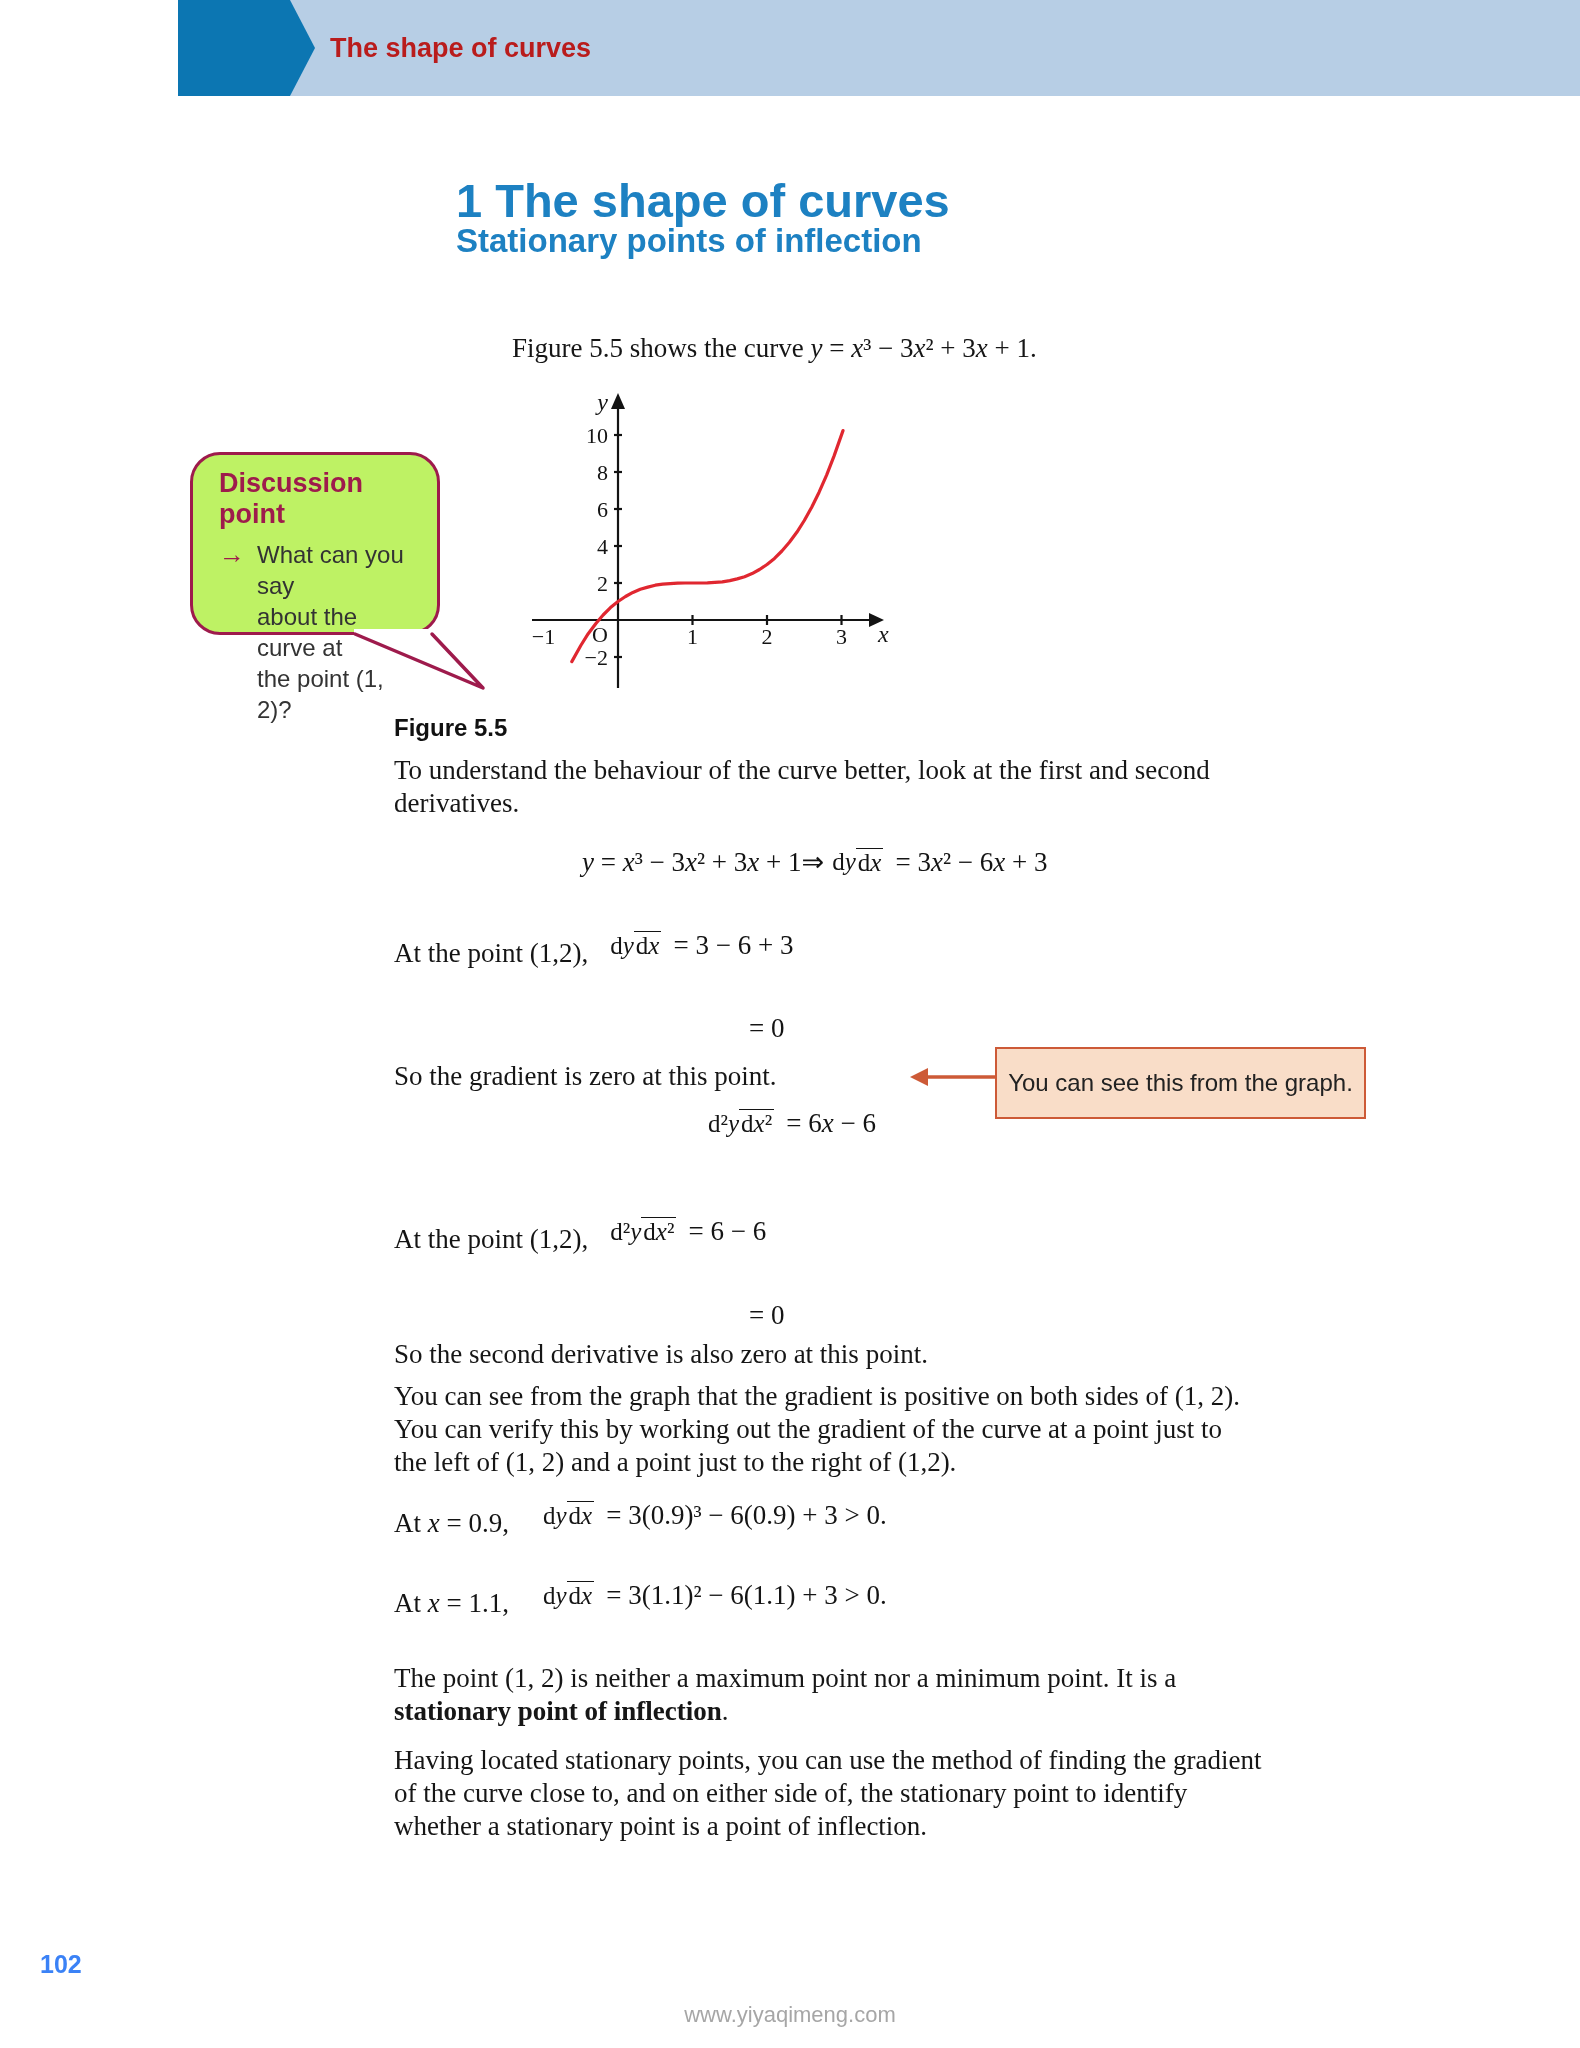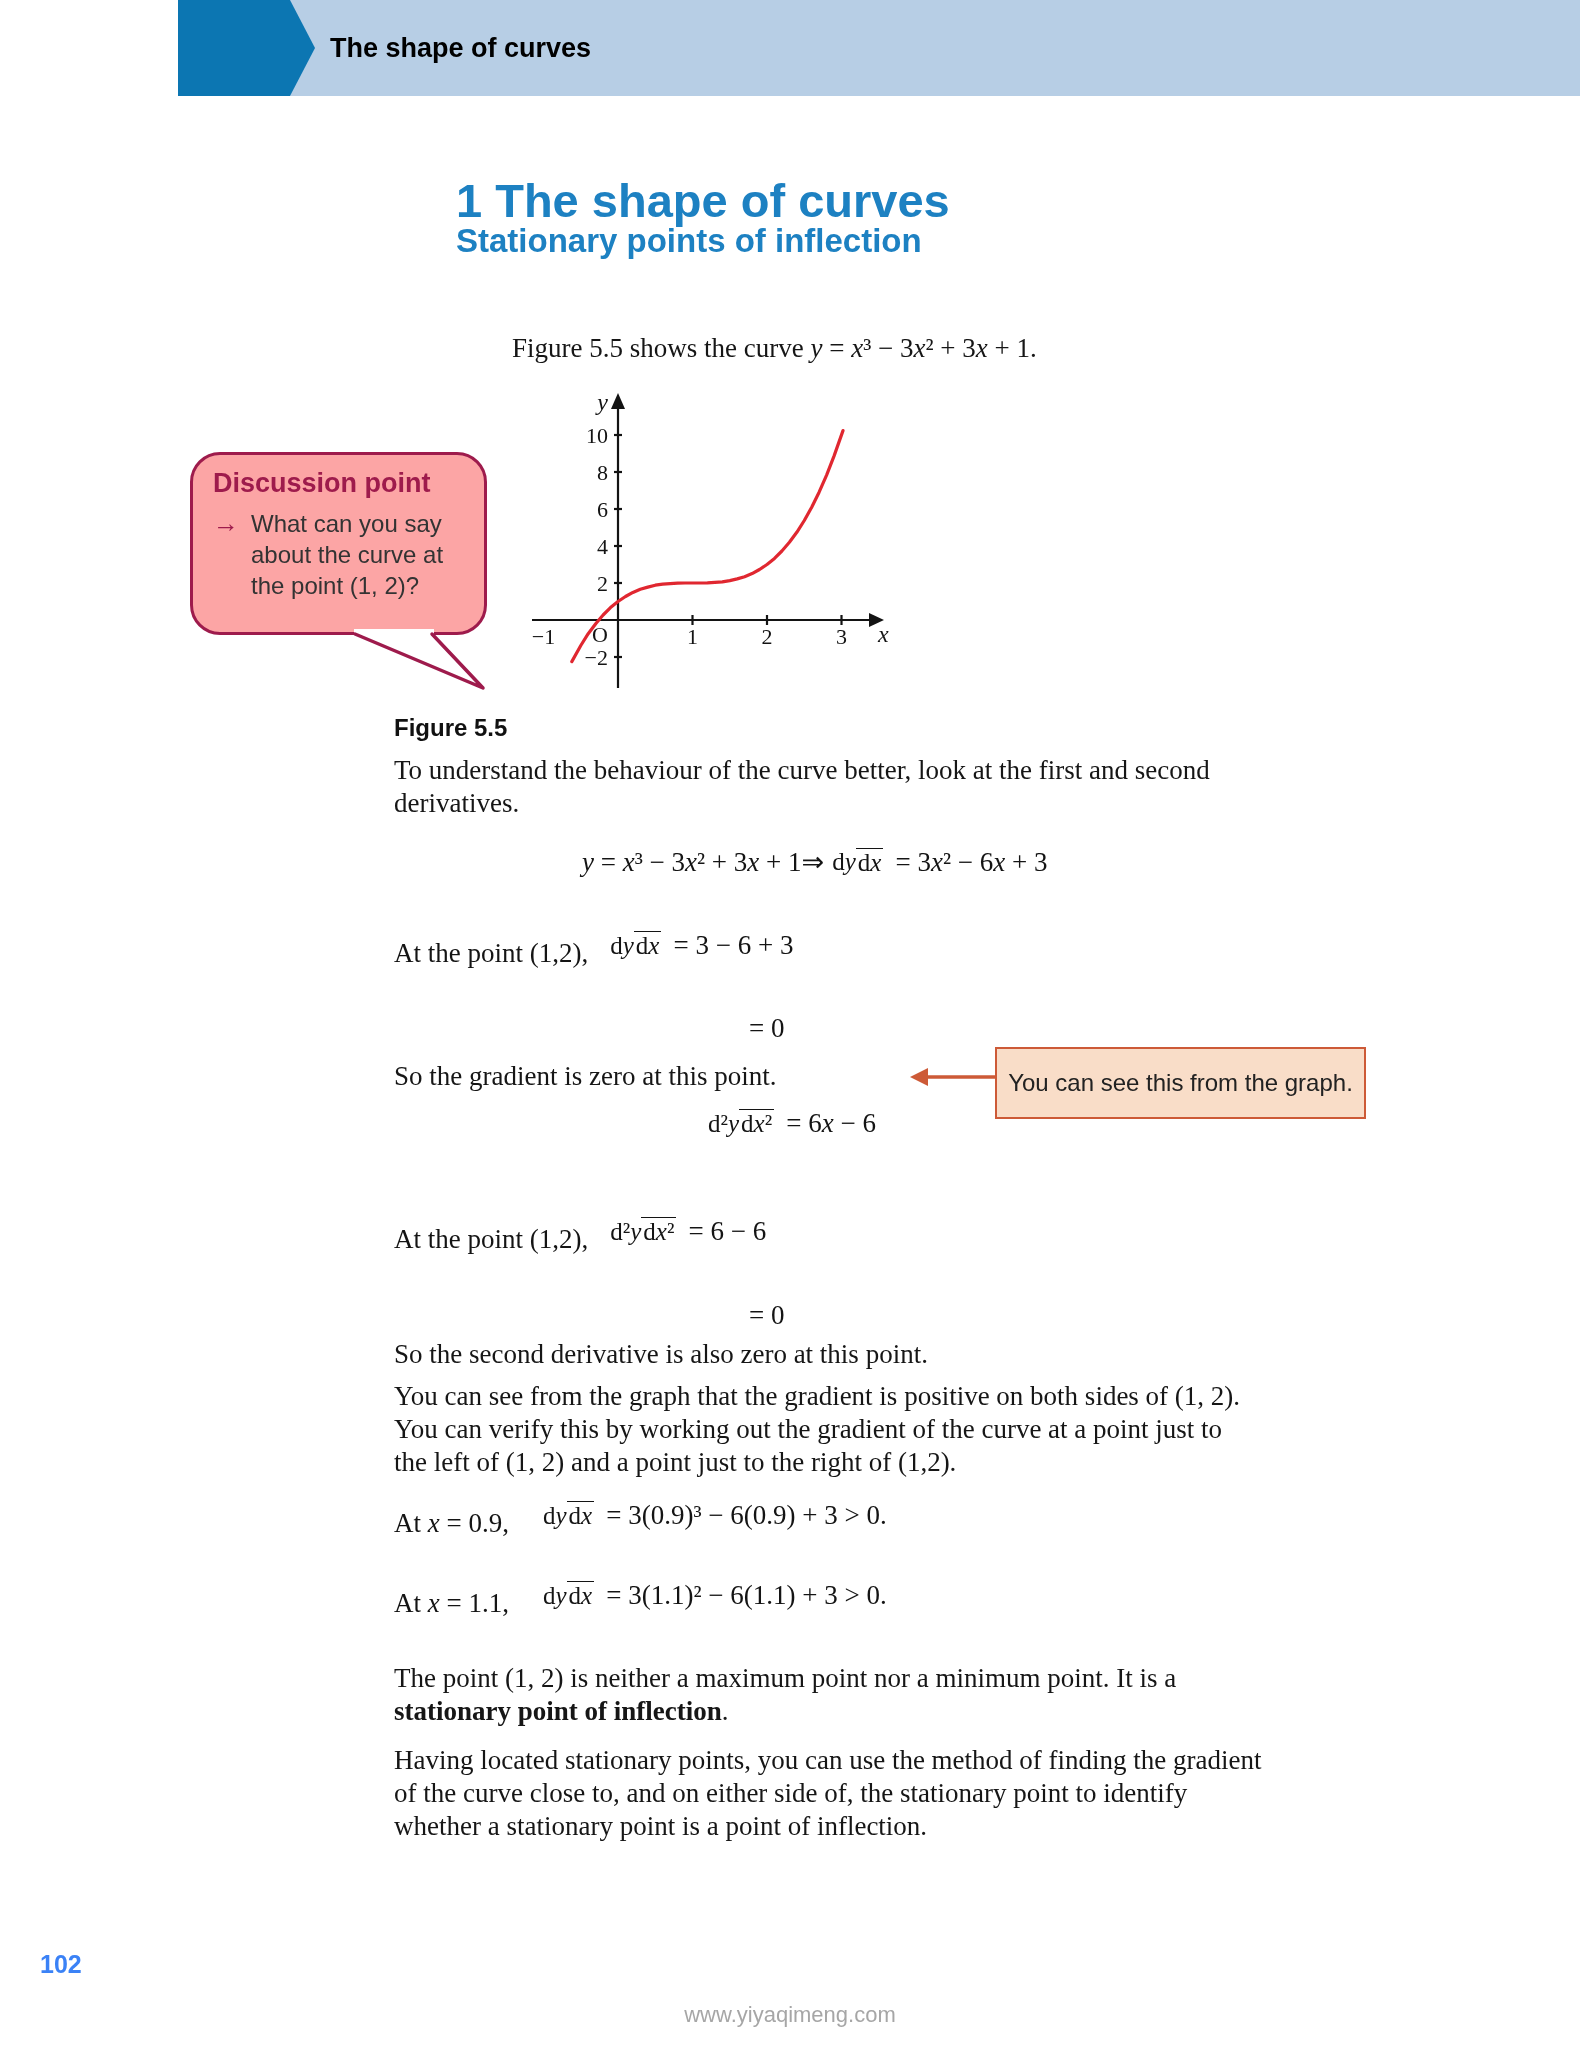--- a/index.html
+++ b/index.html
@@ -3,21 +3,21 @@
 <meta charset="utf-8">
 <style>
   html,body{margin:0;padding:0;background:#ffffff;}
   .page{position:relative;width:1580px;height:2048px;background:#ffffff;overflow:hidden;
         font-family:"Liberation Sans",sans-serif;}
 
   
   .banner{position:absolute;top:0;left:178px;right:0;height:96px;background:#b7cee5;
           display:flex;align-items:center;}
   .banner-chevron{position:absolute;left:0;top:0;}
-  .banner-title{margin-left:152px;font-size:27px;font-weight:bold;color:#000000;}
+  .banner-title{margin-left:152px;font-size:27px;font-weight:bold;color:#b91c1c;}
 
   
   .h1{position:absolute;left:456px;top:130px;font-size:47px;font-weight:bold;color:#1d81c2;margin-top:43px;}
   .h2{position:absolute;left:456px;top:222px;font-size:33px;font-weight:bold;color:#1d81c2;}
 
   
   .serif{font-family:"Liberation Serif",serif;font-size:27px;color:#161616;line-height:33px;}
   .abs{position:absolute;}
   .m i,.rm i{font-style:italic;}
 
@@ -31,23 +31,23 @@
   .eq{position:absolute;font-family:"Liberation Serif",serif;font-size:27px;color:#141414;
       display:flex;align-items:center;white-space:nowrap;text-align:center;}
   .eq .rm{margin-right:14px;margin-top:16px;}
   .eq .gap{margin-right:26px;}
   .frac{display:inline-flex;flex-direction:row;align-items:center;font-size:25px;
         line-height:1.12;margin:0 8px;}
   .frac .den{border-top:1.7px solid #141414;padding:0 2px;}
   .eq .m{margin-left:4px;}
 
   
-  .bubble{position:absolute;left:190px;top:452px;width:297px;height:183px;
-          border:3.5px solid #9e1b4c;border-radius:30px;background:#fca5a5;box-sizing:border-box;
-          padding:13px 18px 0 20px;}
+  .bubble{position:absolute;left:190px;top:452px;width:250px;height:183px;
+          border:3.5px solid #9e1b4c;border-radius:30px;background:#bef264;box-sizing:border-box;
+          padding:13px 18px 0 26px;}
   .bubble-title{font-size:27px;font-weight:bold;color:#9e1b4c;}
   .bubble-row{display:flex;margin-top:9px;}
   .bubble-bullet{color:#9e1b4c;font-weight:bold;font-size:26px;line-height:31px;margin-right:12px;}
   .bubble-lines{font-size:24px;line-height:31px;color:#333;}
   .bubble-tail{position:absolute;left:320px;top:617px;}
 
   
   .callout-box{position:absolute;left:995px;top:1047px;width:371px;height:72px;
                background:#f9ddc8;border:2px solid #cd5a37;box-sizing:border-box;
                display:flex;align-items:center;justify-content:center;}

